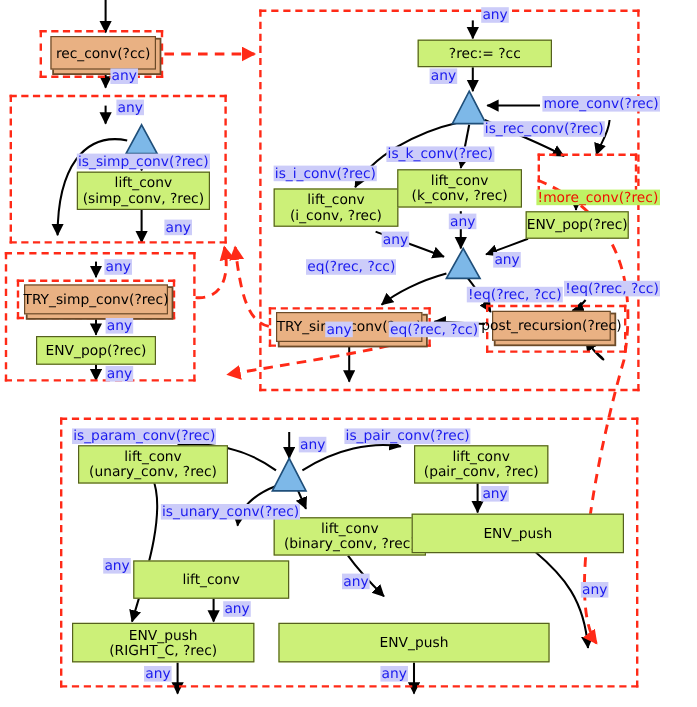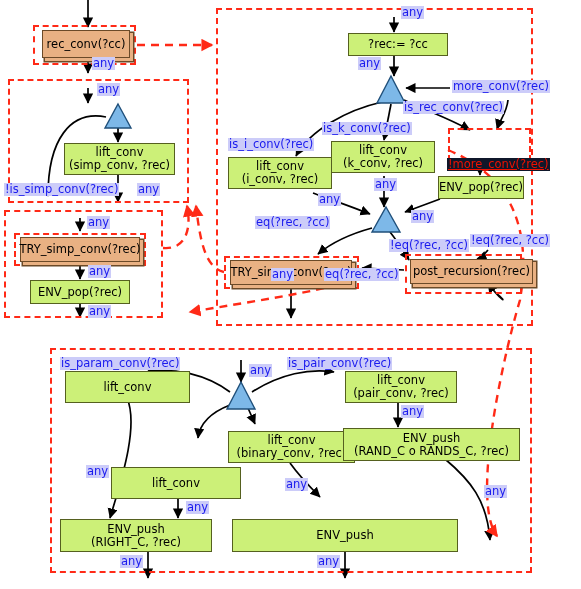--- a/index.html
+++ b/index.html
@@ -9,21 +9,21 @@
   .node{position:absolute;box-sizing:border-box;border:1.5px solid #4a4a38;
         display:flex;flex-direction:column;align-items:center;justify-content:center;
         font-size:11.5px;color:#000;line-height:1.12;text-align:center;z-index:5;}
   .node.green{background:#ccf078;border-color:#55601f;}
   .node.proc{background:#e9b183;border-color:#6b4a28;
         box-shadow:3px 3px 0 0 #e9b183, 3px 3px 0 1.5px #6b4a28;}
   .node .l1{white-space:nowrap;}
   .node .l2{white-space:nowrap;}
   .lbl{position:absolute;background:#ccccf9;color:#1a1aee;font-size:11.5px;
        padding:0 1px;white-space:nowrap;z-index:8;line-height:1.15;}
-  .lbl.red{color:#ee1100;background:#0f172a;text-decoration:underline;}
+  .lbl.red{color:#ee1100;background:#bef264;}
   .dash{position:absolute;box-sizing:border-box;border:2px dashed #ff2a17;z-index:1;}
 </style>
 </head>
 <body>
 
 <div id="canvas">
 
   <div class="dash" style="left:33px;  top:25px;  width:103px; height:40px;"></div>
   <div class="dash" style="left:8px;   top:79px;  width:181px; height:124px;"></div>
   <div class="dash" style="left:4px;   top:210px; width:159px; height:108px;"></div>
@@ -149,21 +149,21 @@
   </div>
 
   <div class="node proc" style="left:20px;top:237px;width:120px;height:25px;">
     <span class="l1">TRY_simp_conv(?rec)</span>
   </div>
 
   <div class="node green" style="left:30px;top:280px;width:100px;height:24px;">
     <span class="l1">ENV_pop(?rec)</span>
   </div>
 
-  <div class="node green" style="left:348px;top:33px;width:100px;height:23px;">
+  <div class="node green" style="left:348px;top:33px;width:112px;height:23px;">
     <span class="l1">?rec:= ?cc</span>
   </div>
 
   <div class="node green" style="left:228px;top:157px;width:104px;height:32px;">
     <span class="l1">lift_conv</span>
     <span class="l2">(i_conv, ?rec)</span>
   </div>
 
   <div class="node green" style="left:331px;top:141px;width:104px;height:32px;">
     <span class="l1">lift_conv</span>
@@ -172,26 +172,27 @@
 
 
   <div class="node green" style="left:438px;top:176px;width:86px;height:23px;">
     <span class="l1">ENV_pop(?rec)</span>
   </div>
 
   <div class="node proc" style="left:230px;top:260px;width:122px;height:25px;">
     <span class="l1">TRY_simp_conv(?rec)</span>
   </div>
 
-  <div class="node proc" style="left:410px;top:259px;width:123px;height:25px;justify-content:center;">
+  <div class="node proc" style="left:410px;top:259px;width:99px;height:25px;justify-content:center;">
     <span class="l1">post_recursion(?rec)</span>
   </div>
 
   <div class="node green" style="left:65px;top:371px;width:125px;height:32px;">
     <span class="l1">lift_conv</span>
+    <span class="l2">(unary_conv, ?rec)</span>
   </div>
 
   <div class="node green" style="left:111px;top:467px;width:130px;height:32px;">
     <span class="l1">lift_conv</span>
   </div>
 
   <div class="node green" style="left:228px;top:431px;width:127px;height:32px;">
     <span class="l1">lift_conv</span>
     <span class="l2">(binary_conv, ?rec)</span>
   </div>
@@ -205,26 +206,25 @@
     <span class="l1">ENV_push</span>
     <span class="l2">(RIGHT_C, ?rec)</span>
   </div>
 
   <div class="node green" style="left:232px;top:519px;width:226px;height:33px;">
     <span class="l1">ENV_push</span>
   </div>
 
   <div class="node green" style="left:343px;top:428px;width:177px;height:33px;">
     <span class="l1">ENV_push</span>
-    <span class="l2">(RAND_C o RANDS_C, ?rec)</span>
   </div>
 
   <span class="lbl" style="left:92px;top:57px;">any</span>
   <span class="lbl" style="left:97px;top:83px;">any</span>
-  <span class="lbl" style="left:4px;top:183px;">!is_simp_conv(?rec)</span>
+  <span class="lbl" style="left:64px;top:128px;">is_simp_conv(?rec)</span>
   <span class="lbl" style="left:137px;top:183px;">any</span>
   <span class="lbl" style="left:87px;top:216px;">any</span>
   <span class="lbl" style="left:88px;top:265px;">any</span>
   <span class="lbl" style="left:88px;top:305px;">any</span>
 
   <span class="lbl" style="left:401px;top:6px;">any</span>
   <span class="lbl" style="left:358px;top:57px;">any</span>
   <span class="lbl" style="left:452px;top:80px;">more_conv(?rec)</span>
   <span class="lbl" style="left:403px;top:101px;text-align:center;">is_rec_conv(?rec)</span>
   <span class="lbl" style="left:322px;top:122px;">is_k_conv(?rec)</span>
@@ -234,20 +234,21 @@
   <span class="lbl" style="left:318px;top:193px;">any</span>
   <span class="lbl" style="left:411px;top:210px;">any</span>
   <span class="lbl" style="left:255px;top:216px;">eq(?rec, ?cc)</span>
   <span class="lbl" style="left:389px;top:239px;">!eq(?rec, ?cc)</span>
   <span class="lbl" style="left:470px;top:234px;">!eq(?rec, ?cc)</span>
   <span class="lbl" style="left:324px;top:268px;">eq(?rec, ?cc)</span>
   <span class="lbl" style="left:271px;top:268px;">any</span>
 
   <span class="lbl" style="left:60px;top:357px;">is_param_conv(?rec)</span>
   <span class="lbl" style="left:287px;top:357px;">is_pair_conv(?rec)</span>
+  <span class="lbl" style="left:134px;top:420px;">is_unary_conv(?rec)</span>
   <span class="lbl" style="left:249px;top:364px;">any</span>
   <span class="lbl" style="left:86px;top:465px;">any</span>
   <span class="lbl" style="left:186px;top:501px;">any</span>
   <span class="lbl" style="left:285px;top:478px;">any</span>
   <span class="lbl" style="left:401px;top:405px;">any</span>
   <span class="lbl" style="left:484px;top:485px;">any</span>
   <span class="lbl" style="left:120px;top:555px;">any</span>
   <span class="lbl" style="left:317px;top:555px;">any</span>
 
 </div>

